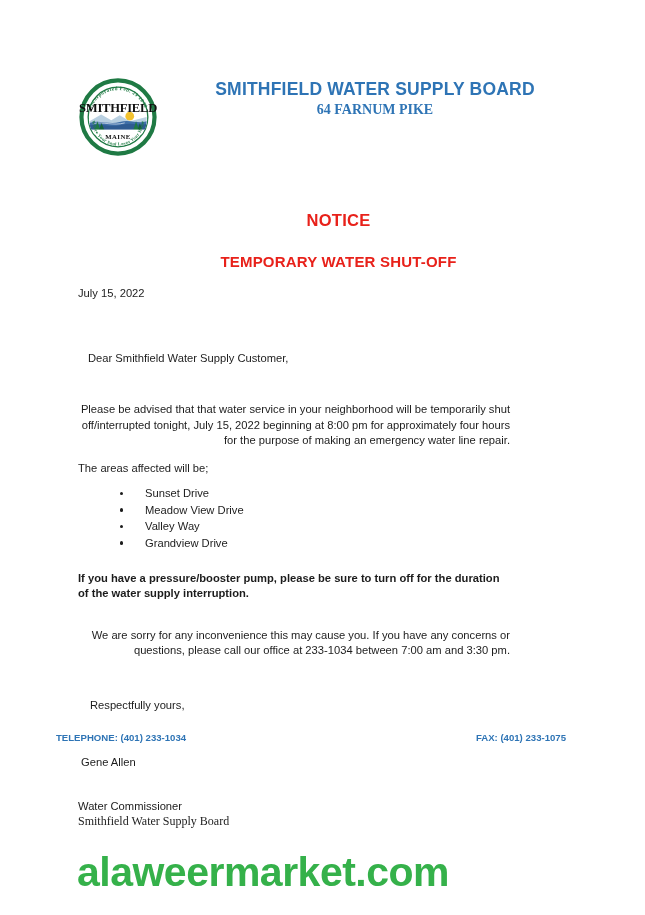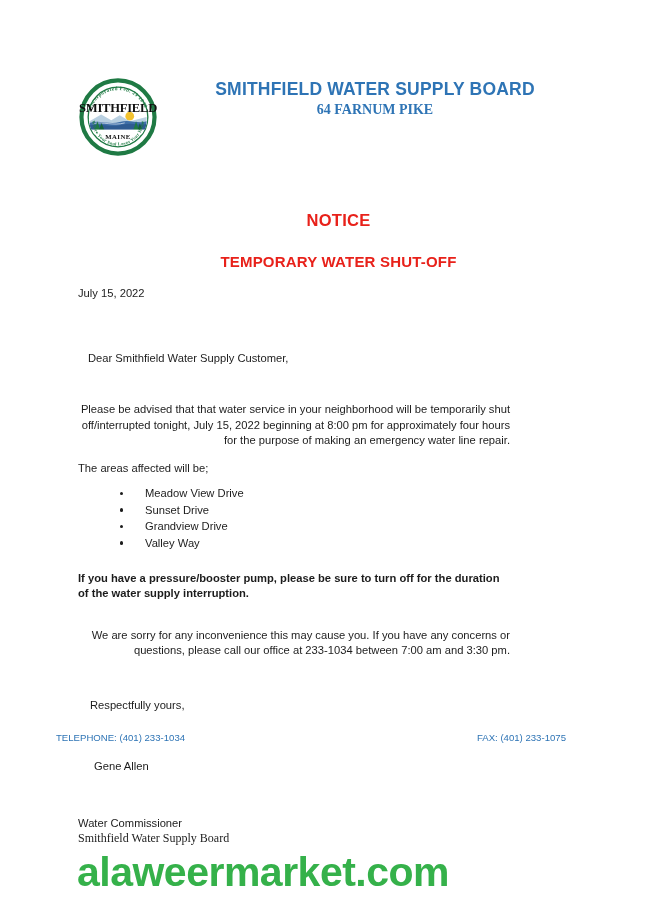--- a/index.html
+++ b/index.html
@@ -117,37 +117,37 @@
     position: absolute;
     left: 0;
     top: 6.5px;
     width: 3.4px;
     height: 3.4px;
     border-radius: 50%;
     background: #1c1c1c;
   }
 
   .sig-close { margin: 12px; padding-top: 28px; }
-  .sig-name  { margin: 16px; padding-top: 30px; }
+  .sig-name  { margin: 3px; padding-top: 30px; }
   .sig-role  { margin: 0; padding-top: 26px; line-height: 15px; }
   .sig-org   { margin: 0; font-family: "Liberation Serif", serif; font-size: 12px; line-height: 15px; }
 
   
   .footer {
     position: absolute;
     left: 56px;
     top: 732px;
     width: 510px;
     color: #2e74b5;
   }
   .footer-row {
     position: relative;
     height: 14px;
     font-size: 9.6px;
-    font-weight: normal;
+    font-weight: bold;
   }
   .footer-phone { position: absolute; left: 0; top: 0; white-space: nowrap; }
   .footer-fax   { position: absolute; right: 0; top: 0; white-space: nowrap; padding-left: 48px; }
   .footer-path {
     padding-top: 6px;
     font-size: 7.3px;
     font-weight: normal;
     line-height: 10.5px;
     width: 440px;
     word-break: break-word;
@@ -237,30 +237,30 @@
     <p class="date-line">July 15, 2022</p>
 
     <p class="salutation">Dear Smithfield Water Supply Customer,</p>
 
     <p class="para">Please be advised that that water service in your neighborhood will be temporarily shut off/interrupted tonight, July 15, 2022 beginning at 8:00 pm for approximately four hours for the purpose of making an emergency water line repair.</p>
 
     <p class="para-tight">The areas affected will be;</p>
 
     <ul class="areas">
       <li>
+        <span>Sunset Drive</span>
+      </li>
+      <li>
         <span>Meadow View Drive</span>
       </li>
       <li>
-        <span>Sunset Drive</span>
+        <span>Valley Way</span>
       </li>
       <li>
         <span>Grandview Drive</span>
-      </li>
-      <li>
-        <span>Valley Way</span>
       </li>
     </ul>
 
     <p class="para-bold">If you have a pressure/booster pump, please be sure to turn off for the duration of the water supply interruption.</p>
 
     <p class="para">We are sorry for any inconvenience this may cause you. If you have any concerns or questions, please call our office at 233-1034 between 7:00 am and 3:30 pm.</p>
 
     <p class="sig-close">Respectfully yours,</p>
 
     <p class="sig-name">Gene Allen</p>

